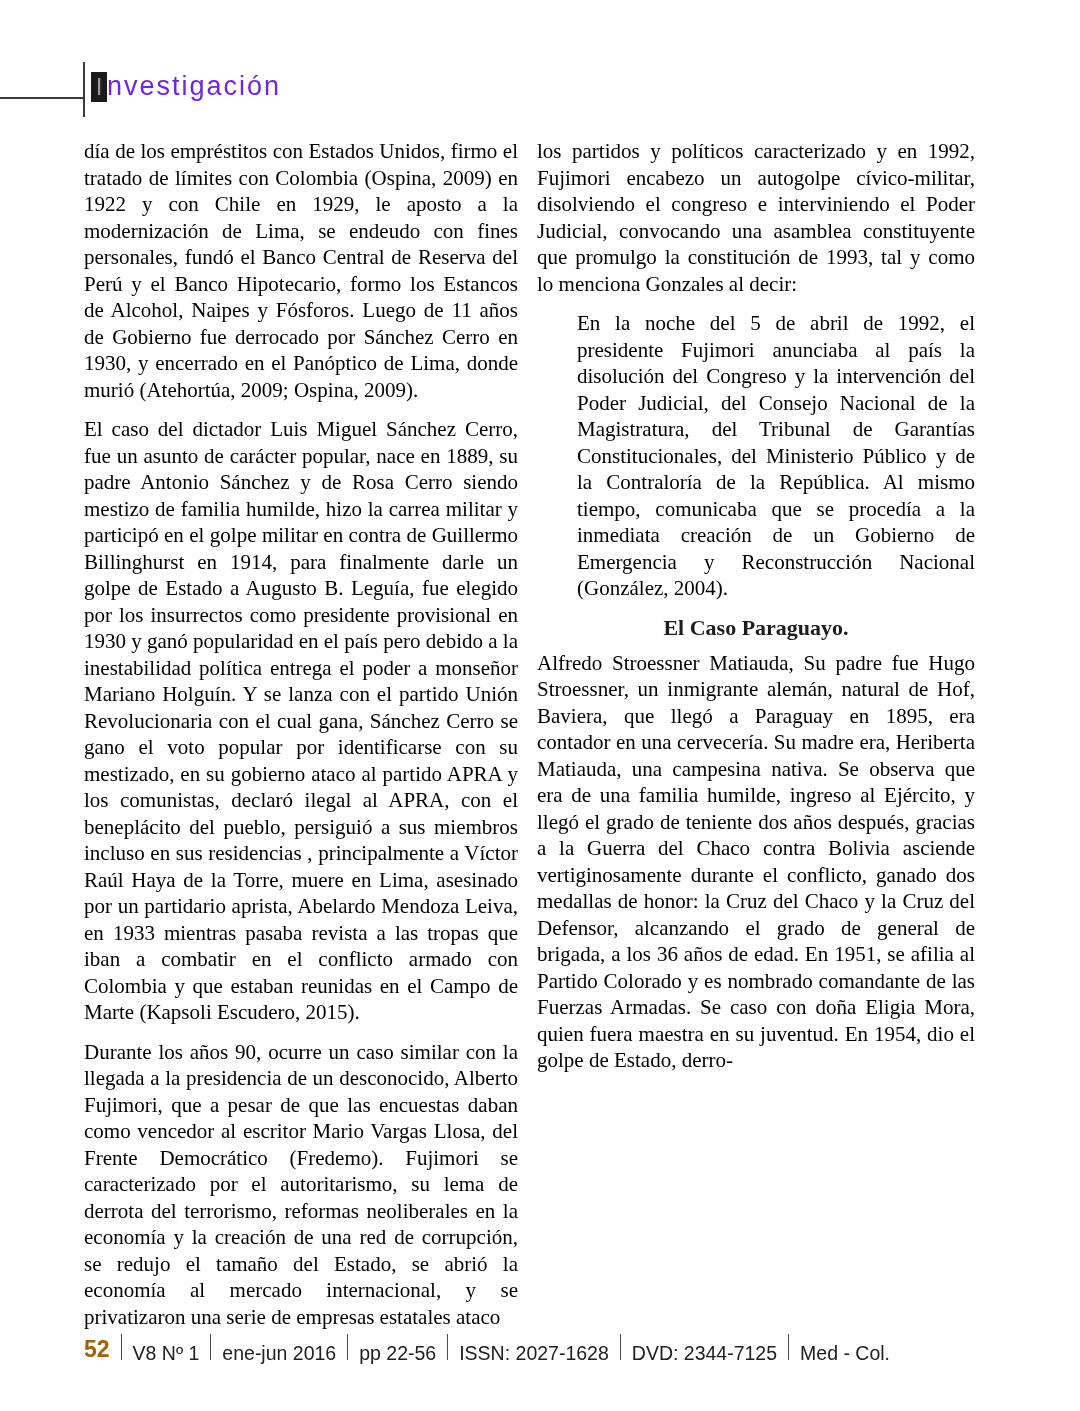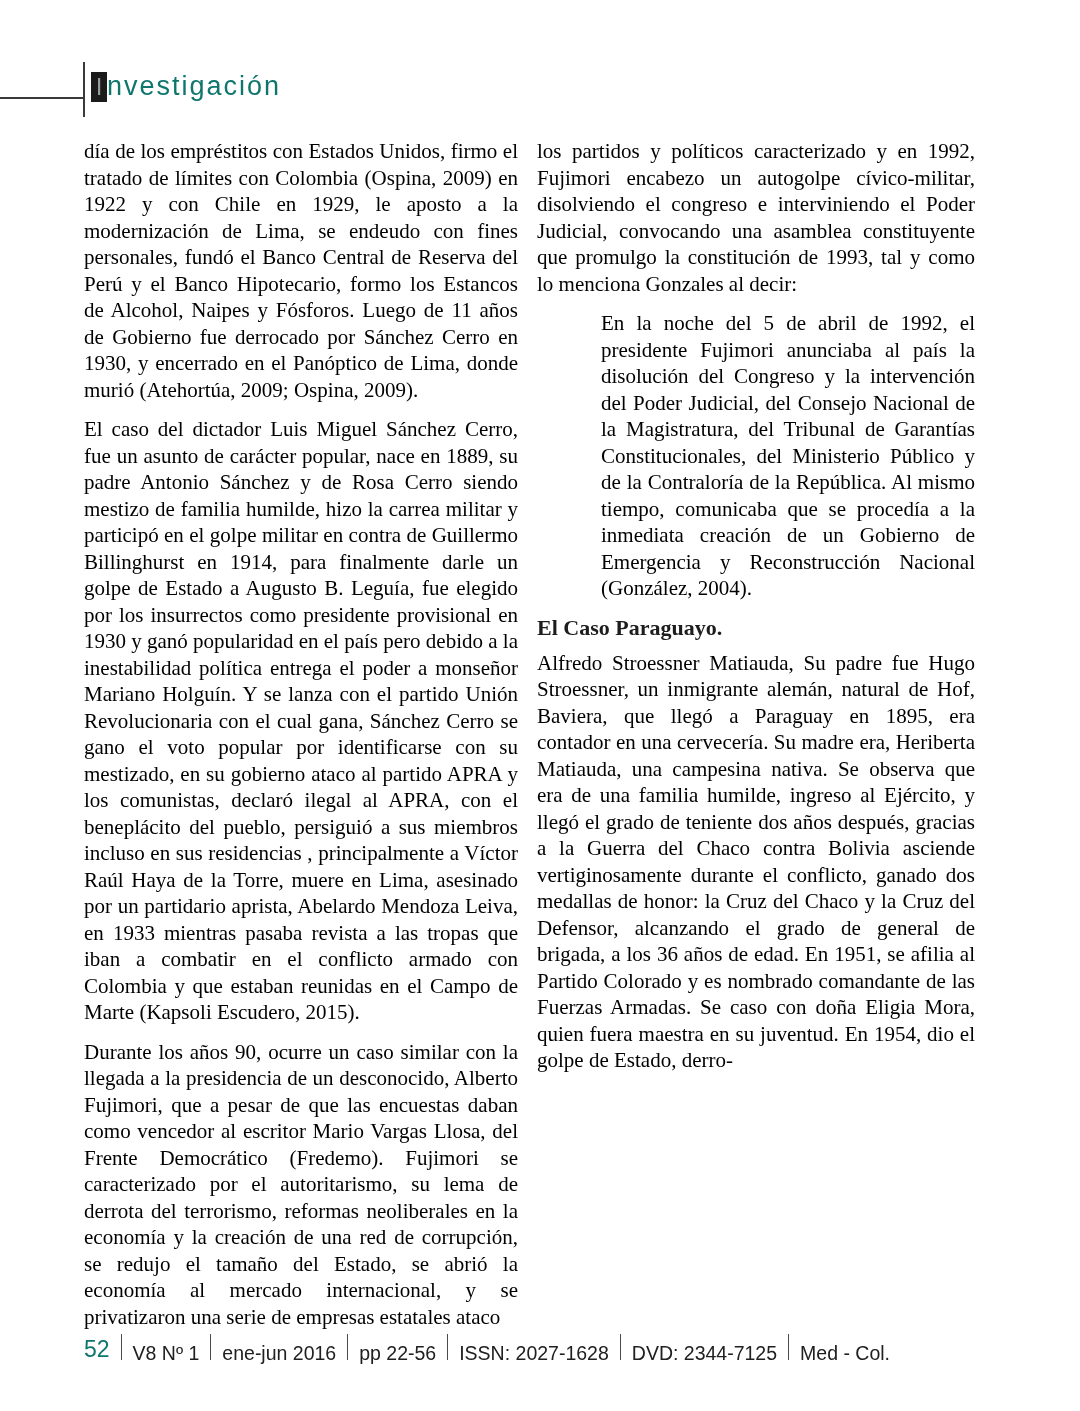--- a/index.html
+++ b/index.html
@@ -38,21 +38,21 @@
     display: inline-block;
     width: 16px; height: 30px;
     background: #1b1b1b;
     color: #9a9a9a;
     font-size: 24px;
     line-height: 30px;
     text-align: center;
     font-weight: 400;
   }
   .section-rest {
-    color: #0f766e;
+    color: #6d28d9;
     font-size: 27px;
     letter-spacing: 2px;
     font-weight: 400;
   }
 
   
   .col {
     position: absolute;
     top: 138px;
   }
@@ -60,45 +60,46 @@
   .col-right { left: 537px; width: 438px; }
 
   .col p, .col blockquote {
     font-size: 21px;
     line-height: 26.5px;
     text-align: justify;
     color: #000000;
     margin-bottom: 13px;
   }
   .col blockquote {
-    margin-left: 64px;
+    margin-left: 40px;
     margin-top: 2px;
     font-family: Liberation Serif, serif;
   }
   .col h3 {
     font-size: 22px;
     font-weight: bold;
     color: #1d1d1d;
     margin: 7px 0 9px 0;
+    text-align: center;
   }
 
   
   .page-footer {
     position: absolute;
     left: 84px; top: 1332px;
     height: 34px;
     display: flex;
     align-items: center;
     font-family: "Liberation Sans", sans-serif;
     color: #202020;
   }
   .page-number {
     font-size: 23px;
-    font-weight: normal;
-    color: #0f766e;
+    font-weight: bold;
+    color: #a16207;
   }
   .footer-sep {
     width: 1px;
     height: 26px;
     background: #4a4a4a;
     margin: 0 11px;
     align-self: flex-start;
     margin-top: 2px;
   }
   .footer-item {

